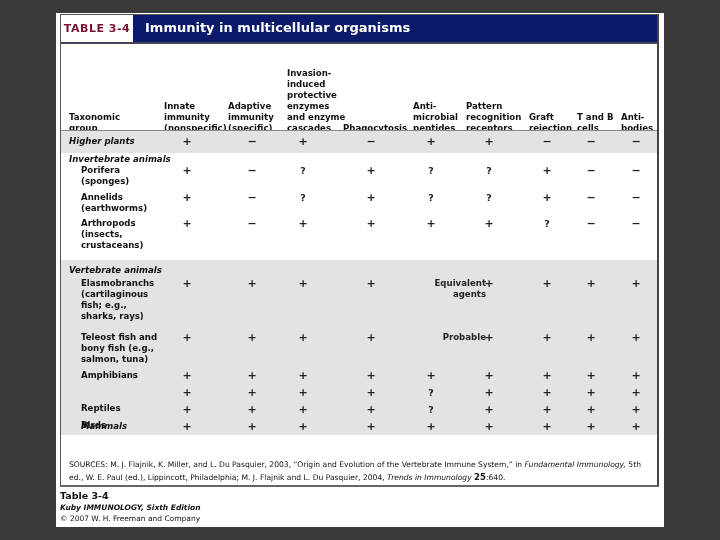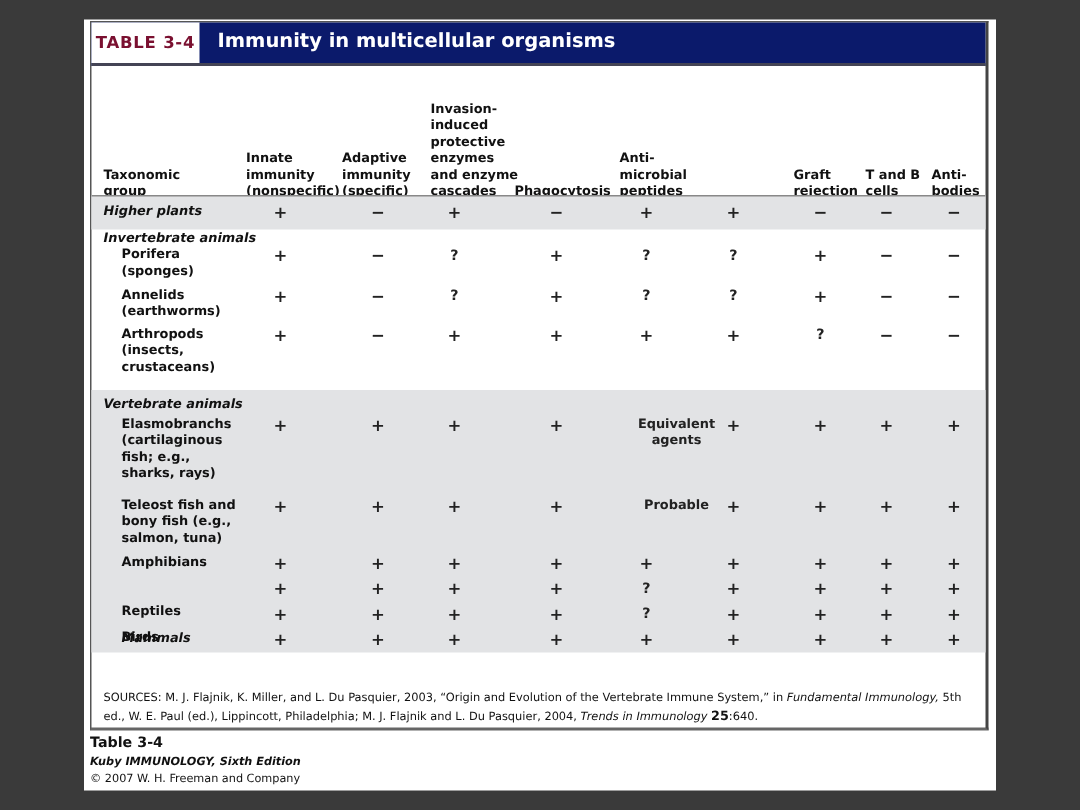--- a/index.html
+++ b/index.html
@@ -13,21 +13,21 @@
   .hdr { position:absolute; top:30px; height:92px; left:0; width:100%; }
   .hcell { position:absolute; bottom:3px; font-size:8.6px; font-weight:bold; line-height:11px; color:#111; font-family:"DejaVu Sans", sans-serif; white-space:pre-line; }
 
   .band { position:absolute; left:0; width:100%; }
   .gray { background:#e2e3e5; }
   .row { position:absolute; left:0; width:100%; height:12px; }
   .rlabel { position:absolute; left:8px; font-size:8.6px; font-weight:bold; line-height:11px; color:#111; white-space:pre-line; font-family:"DejaVu Sans", sans-serif; }
   .rlabel.ital { font-style:italic; }
   .rlabel.sub { left:20px; }
   .v { position:absolute; width:30px; margin-left:-15px; text-align:center; font-size:11px; font-weight:bold; line-height:11px; color:#222; font-family:"DejaVu Sans", sans-serif; }
-  .v.txt { text-align:center; margin-left:0; width:70px; font-size:8.6px; white-space:pre-line; }
+  .v.txt { text-align:right; margin-left:0; width:70px; font-size:8.6px; white-space:pre-line; }
   .v.q { font-size:9.5px; }
 
   .key { position:absolute; left:8px; top:428px; font-size:7.6px; font-weight:bold; color:#111; font-family:"DejaVu Sans", sans-serif; }
   .sources { position:absolute; left:8px; top:443px; width:585px; font-size:7.6px; line-height:13px; color:#111; font-family:"DejaVu Sans", sans-serif; }
   .sources i { font-style:italic; }
   .sources b { font-weight:bold; font-size:8.5px; }
 
   .caption { position:absolute; left:4px; top:477px; font-family:"DejaVu Sans", sans-serif; color:#111; }
   .cap1 { font-size:9.5px; font-weight:bold; line-height:12px; }
   .cap2 { font-size:7.5px; font-weight:bold; font-style:italic; line-height:11px; }
@@ -55,20 +55,23 @@
       <div class="hcell" style="left:226px">Invasion-
 induced
 protective
 enzymes
 and enzyme
 cascades</div>
       <div class="hcell" style="left:282px">Phagocytosis</div>
       <div class="hcell" style="left:352px">Anti-
 microbial
 peptides</div>
+      <div class="hcell" style="left:405px">Pattern
+recognition
+receptors</div>
       <div class="hcell" style="left:468px">Graft
 rejection</div>
       <div class="hcell" style="left:516px">T and B
 cells</div>
       <div class="hcell" style="left:560px">Anti-
 bodies</div>
     </div>
 
     <div class="band gray" style="top:115px;height:22px;border-top:1px solid #888;"></div>
 

